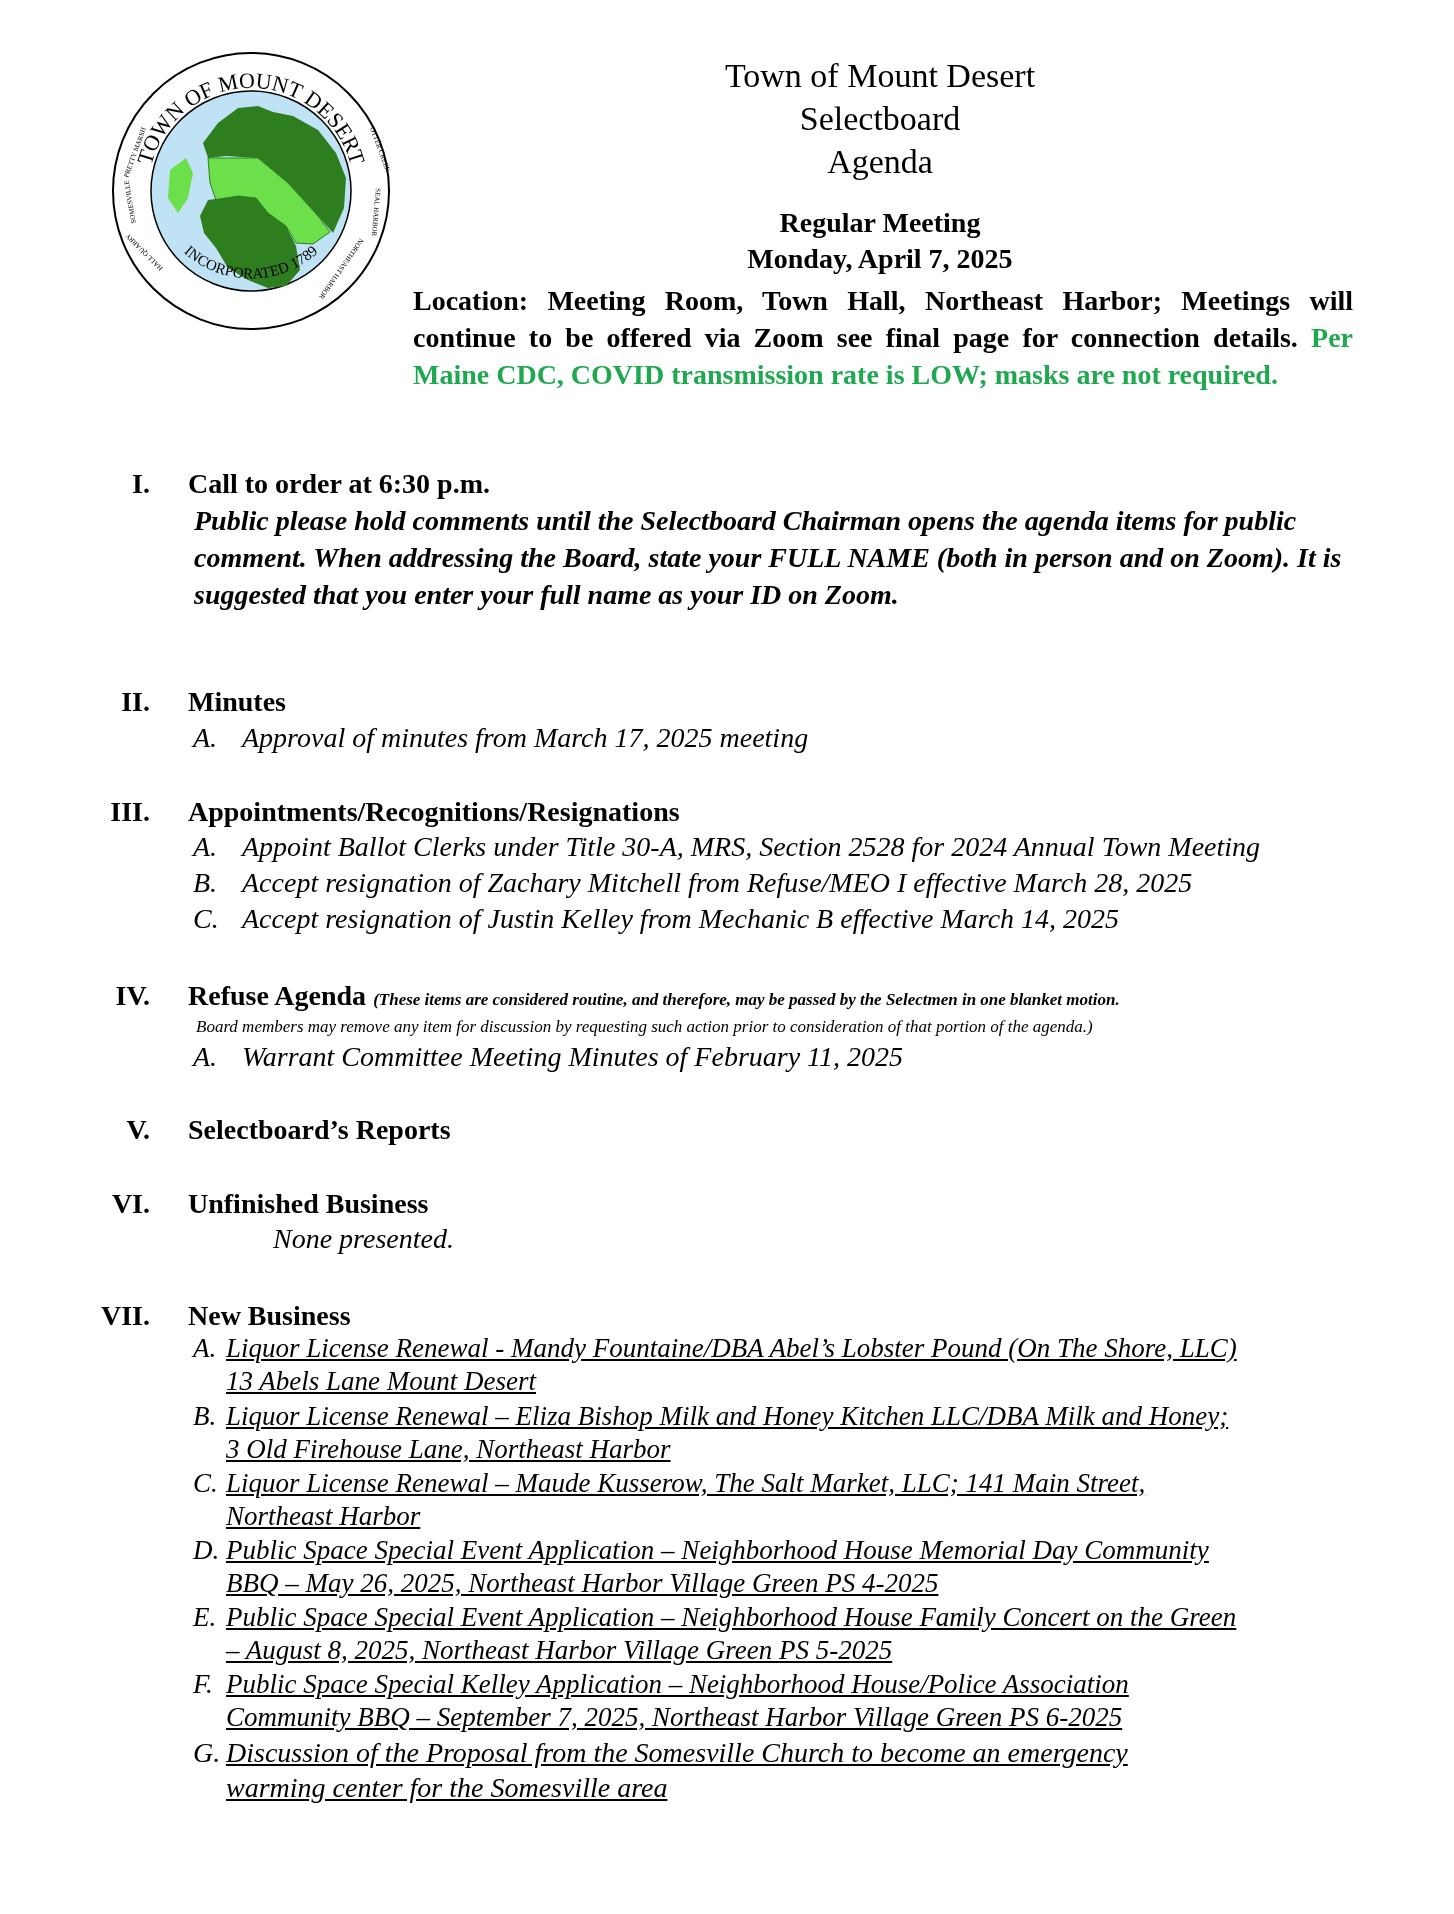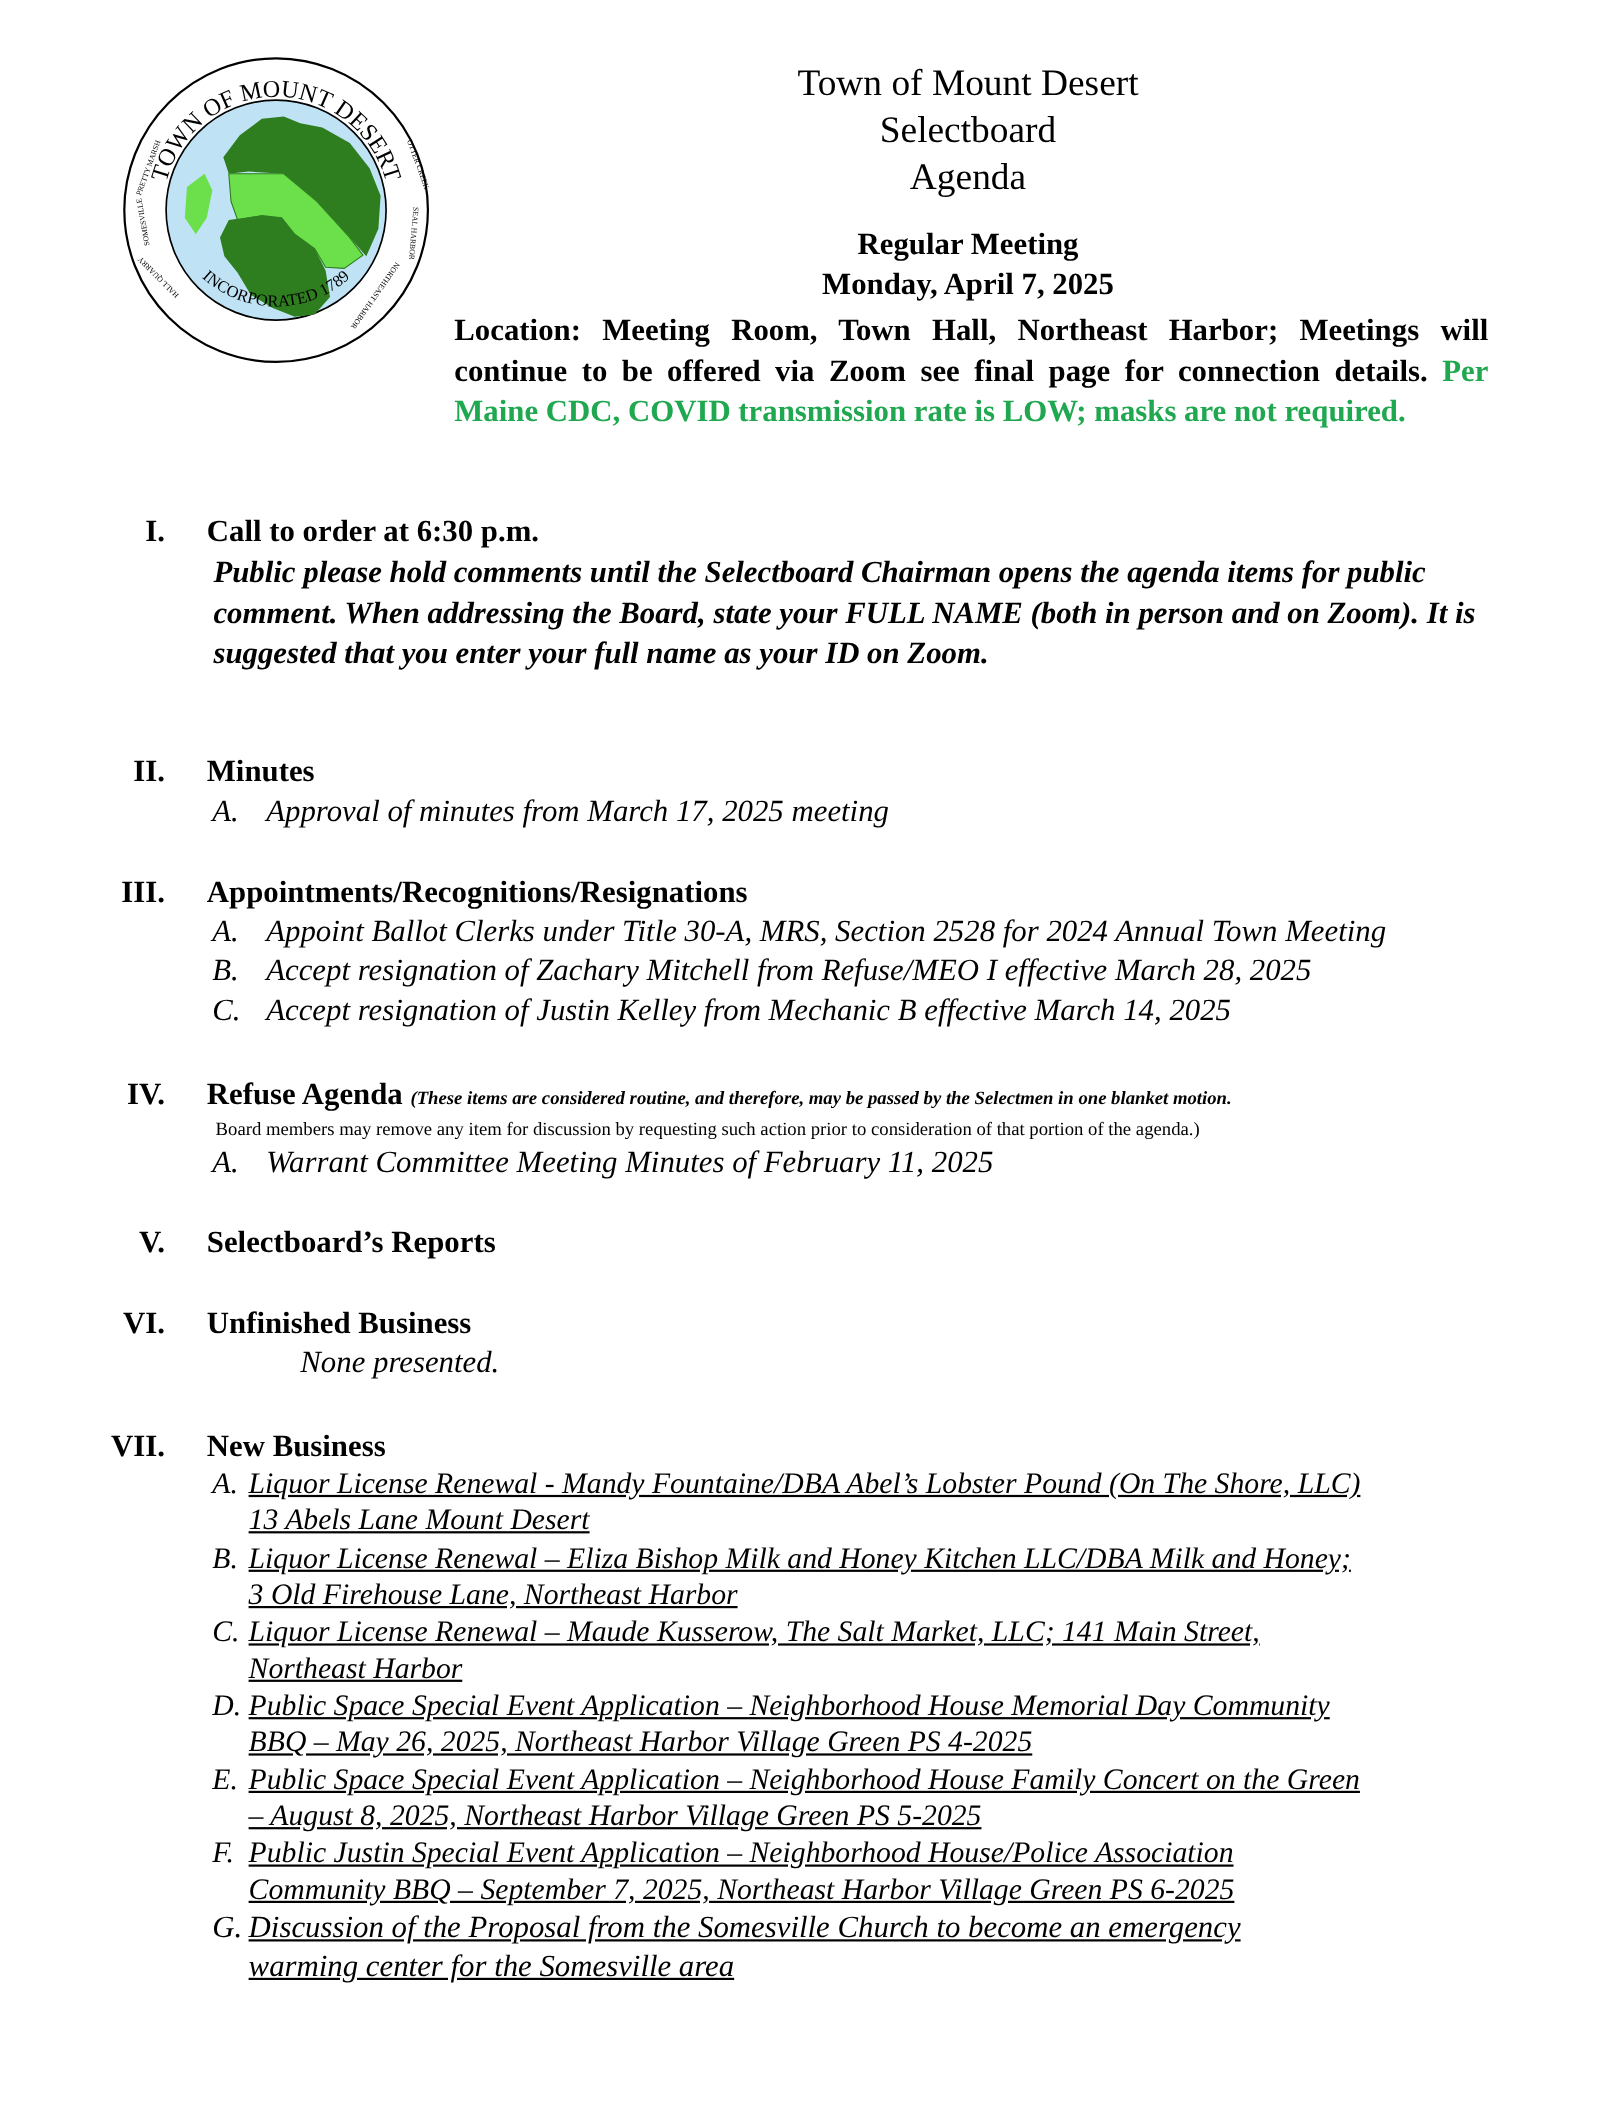--- a/index.html
+++ b/index.html
@@ -29,21 +29,21 @@
     position: absolute; left: 188px; font-size: 28px; font-weight: bold; line-height: 36px;
   }
   .note {
     position: absolute; left: 194px; width: 1160px;
     font-size: 28px; font-weight: bold; font-style: italic; line-height: 37px;
   }
   .sub-item { position: absolute; left: 193px; width: 1170px; font-size: 28px; font-style: italic; line-height: 34px; }
   .sub-item .letter { position: absolute; left: 0; width: 40px; }
   .sub-item .text { display: block; margin-left: 49px; }
   .consent-note { font-size: 17px; font-style: italic; font-weight: bold; }
-  .consent-note2 { position: absolute; left: 196px; font-size: 17px; line-height: 22px; }
+  .consent-note2 { position: absolute; left: 196px; font-size: 17px; font-style: italic; line-height: 22px; }
   .none-text { position: absolute; left: 242px; font-size: 28px; font-style: italic; line-height: 34px; }
   .nb-item { position: absolute; left: 193px; width: 1180px; font-size: 27px; font-style: italic; line-height: 33px; }
   .nb-item .letter { position: absolute; left: 0; width: 40px; }
   .nb-item .text { display: block; margin-left: 33px; text-decoration: underline; }
 </style>
 </head>
 <body>
 
 <div class="seal">
   <svg width="286" height="286" viewBox="0 0 286 286">
@@ -171,21 +171,21 @@
     <span class="text">Public Space Special Event Application – Neighborhood House Memorial Day Community</span>
     <span class="text">BBQ – May 26, 2025, Northeast Harbor Village Green PS 4-2025</span>
   </div>
   <div class="nb-item" style="top:303px;">
     <span class="letter">E.</span>
     <span class="text">Public Space Special Event Application – Neighborhood House Family Concert on the Green</span>
     <span class="text">– August 8, 2025, Northeast Harbor Village Green PS 5-2025</span>
   </div>
   <div class="nb-item" style="top:370px;">
     <span class="letter">F.</span>
-    <span class="text">Public Justin Special Event Application – Neighborhood House/Police Association</span>
+    <span class="text">Public Space Special Kelley Application – Neighborhood House/Police Association</span>
     <span class="text">Community BBQ – September 7, 2025, Northeast Harbor Village Green PS 6-2025</span>
   </div>
   <div class="nb-item" style="top:437px; font-size:28px; line-height:35px;">
     <span class="letter">G.</span>
     <span class="text">Discussion of the Proposal from the Somesville Church to become an emergency</span>
     <span class="text">warming center for the Somesville area</span>
   </div>
 </div>
 
 </body></html>

